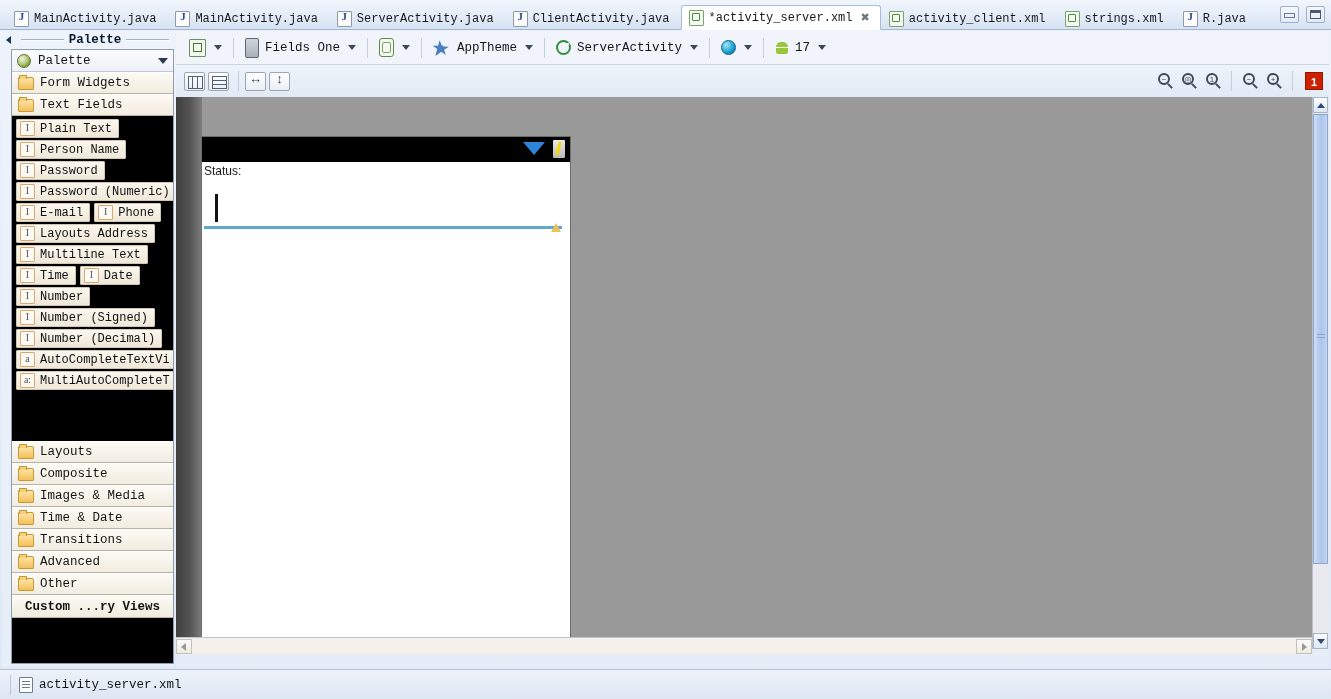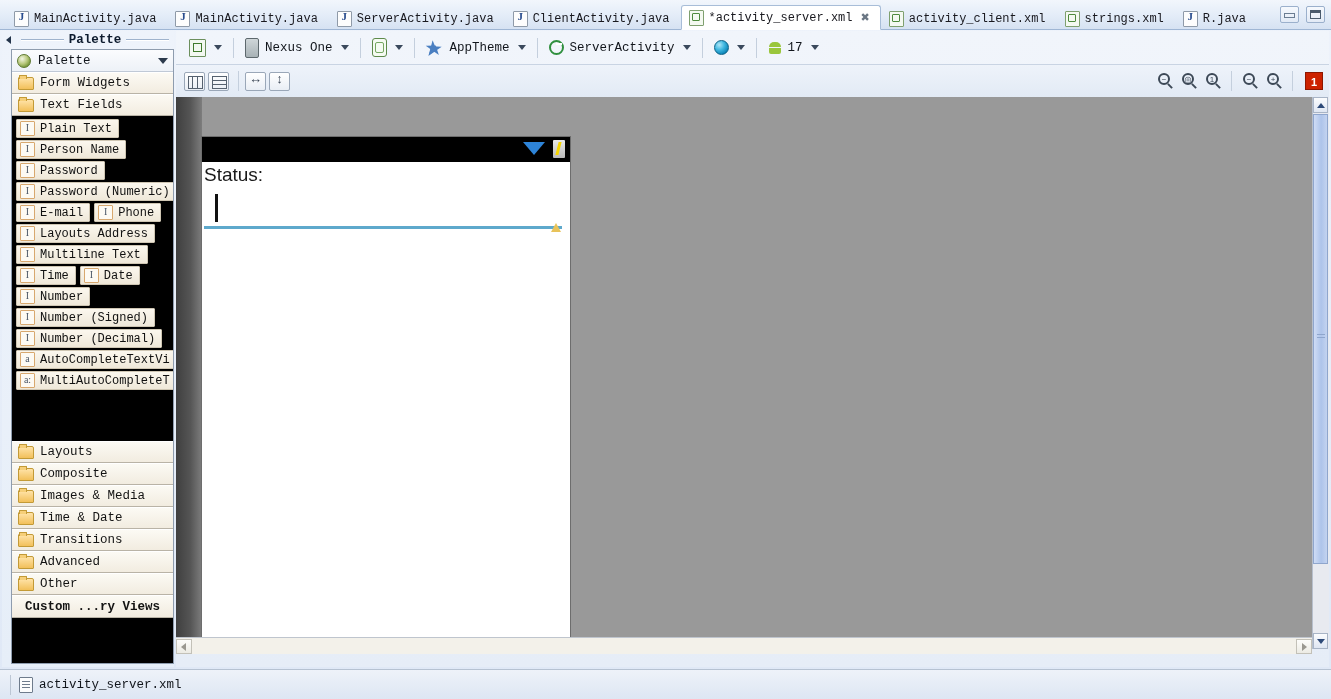--- a/index.html
+++ b/index.html
@@ -486,21 +486,21 @@
     border-radius: 4px 4px 2px 2px;
   }
   .dev-title-text {
     font-family: "Liberation Sans", sans-serif;
     font-size: 28px; color: #fdfdfd;
   }
   .dev-body { background: #ffffff; height: 426px; position: relative; }
   .status-label {
     position: absolute; left: 2px; top: 2px;
     font-family: "Liberation Sans", sans-serif;
-    font-size: 19px; color: #1a1a1a;
+    font-size: 12px; color: #1a1a1a;
   }
   .edittext {
     position: absolute; left: 2px; top: 28px;
     width: 358px; height: 36px;
     border-bottom: 3px solid #5ea9cc;
   }
   .et-caret {
     position: absolute; left: 11px; top: 4px;
     width: 3px; height: 28px;
     background: #111111;
@@ -830,21 +830,21 @@
   <div class="editor">
 
     <div class="toolbar1">
       <div class="tb-item">
         <span class="ic-config"></span>
         <span class="tb-caret"></span>
       </div>
       <div class="tb-sep"></div>
       <div class="tb-item">
         <span class="ic-device"></span>
-        <span>Nexus One</span>
+        <span>Fields One</span>
         <span class="tb-caret"></span>
       </div>
       <div class="tb-sep"></div>
       <div class="tb-item">
         <span class="ic-orient"></span>
         <span class="tb-caret"></span>
       </div>
       <div class="tb-sep"></div>
       <div class="tb-item">
         <span class="ic-star"></span>

